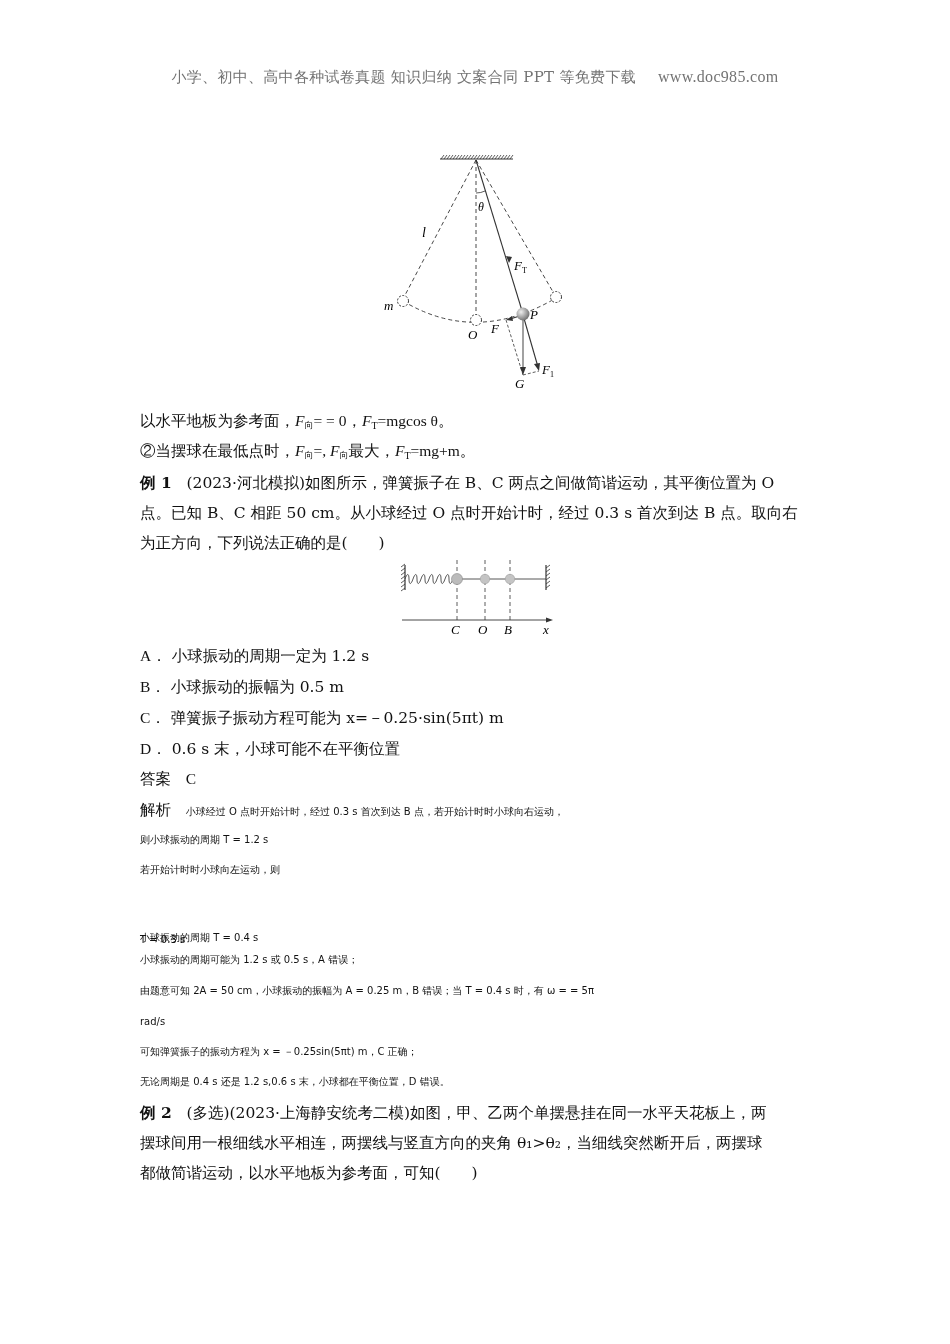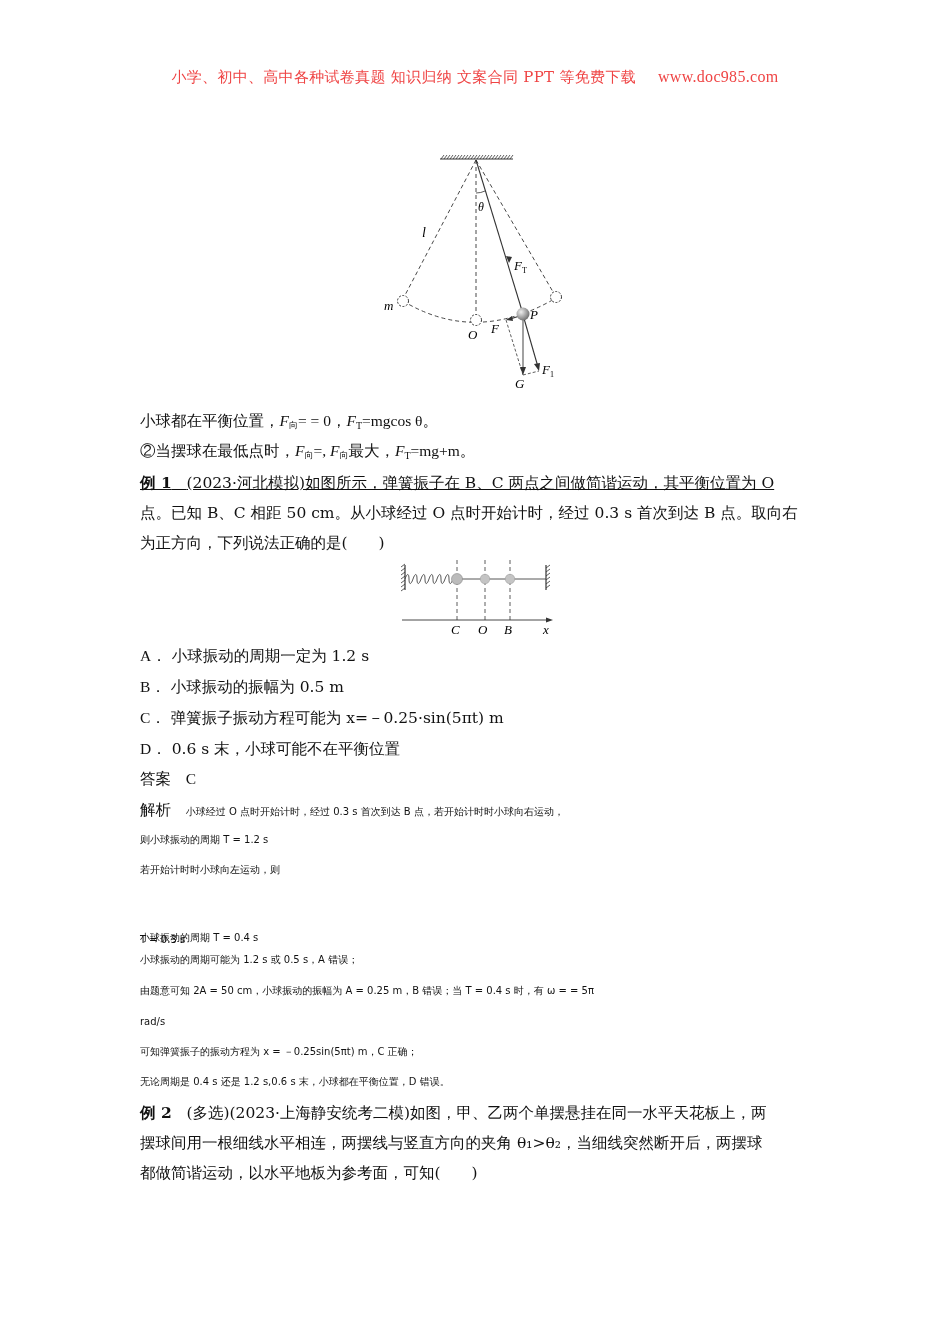--- a/index.html
+++ b/index.html
@@ -1,19 +1,19 @@
 <!DOCTYPE html>
 <html><head>
   <meta charset="utf-8">
   <style>
     html, body { margin: 0; padding: 0; background: #ffffff; }
     body { width: 950px; height: 1344px; position: relative; overflow: hidden;
            font-family: "DejaVu Serif", "Liberation Serif", serif; color: #111; }
     .header { position: absolute; top: 68px; left: 0; width: 950px; text-align: center;
-              font-size: 15px; letter-spacing: 0.3px; color: #ef4444; }
+              font-size: 15px; letter-spacing: 0.3px; color: #737373; }
     .header .url { margin-left: 22px; font-family: "Liberation Serif", serif; font-size: 16px; }
     .line { position: absolute; left: 140px; font-size: 15.5px; white-space: nowrap; line-height: 20px; }
     .it { font-style: italic; font-family: "Liberation Serif", serif; }
     .rm { font-family: "Liberation Serif", serif; }
     .sub { font-size: 10px; vertical-align: -3px; }
     .tiny { font-size: 9px; vertical-align: -2px; }
     .bold { font-weight: bold; }
     .diagram { position: absolute; }
     svg text { font-family: "Liberation Serif", serif; font-style: italic; }
     .sans { font-family: "DejaVu Sans", sans-serif; font-size: 10px; }
@@ -97,27 +97,27 @@
   <text x="144" y="125" font-size="13"><tspan>F</tspan><tspan font-size="8" dy="3" font-style="normal">T</tspan></text>
   <text x="14" y="165" font-size="13">m</text>
   <text x="98" y="194" font-size="13">O</text>
   <text x="121" y="188" font-size="13">F</text>
   <text x="160" y="174" font-size="13">P</text>
   <text x="145" y="243" font-size="13">G</text>
   <text x="172" y="229" font-size="13"><tspan>F</tspan><tspan font-size="8" dy="3" font-style="normal">1</tspan></text>
 </svg>
 
 <div class="line" style="top:411px;">
-  <span>小球都在平衡位置，</span><span class="it">F</span><span class="tiny">向</span><span class="rm">= = 0，</span><span class="it">F</span><span class="sub rm">T</span><span class="rm">=mgcos θ。</span>
+  <span>以水平地板为参考面，</span><span class="it">F</span><span class="tiny">向</span><span class="rm">= = 0，</span><span class="it">F</span><span class="sub rm">T</span><span class="rm">=mgcos θ。</span>
 </div>
 <div class="line" style="top:441px;">
   <span>②当摆球在最低点时，</span><span class="it">F</span><span class="tiny">向</span><span class="rm">=,  </span><span class="it">F</span><span class="tiny">向</span><span>最大，</span><span class="it">F</span><span class="sub rm">T</span><span class="rm">=mg+m。</span>
 </div>
 
-<div class="line" style="top:473px;text-decoration:underline;">
+<div class="line" style="top:473px;">
   <span class="bold">例 1</span>&nbsp;&nbsp;&nbsp;<span>(2023·河北模拟)如图所示，弹簧振子在 B、C 两点之间做简谐运动，其平衡位置为 O</span>
 </div>
 <div class="line" style="top:503px;text-align:right;">点。已知 B、C 相距 50 cm。从小球经过 O 点时开始计时，经过 0.3 s 首次到达 B 点。取向右</div>
 <div class="line" style="top:533px;">为正方向，下列说法正确的是(　　)</div>
 
 <svg class="diagram" style="left:390px;top:555px;" width="180" height="85" viewBox="0 0 180 85">
   <g stroke="#333" stroke-width="0.8">
     <line x1="15" y1="10" x2="15" y2="35" stroke-width="1.2"></line>
     <line x1="11" y1="12" x2="15" y2="9"></line>
       <line x1="11" y1="16" x2="15" y2="13"></line>

